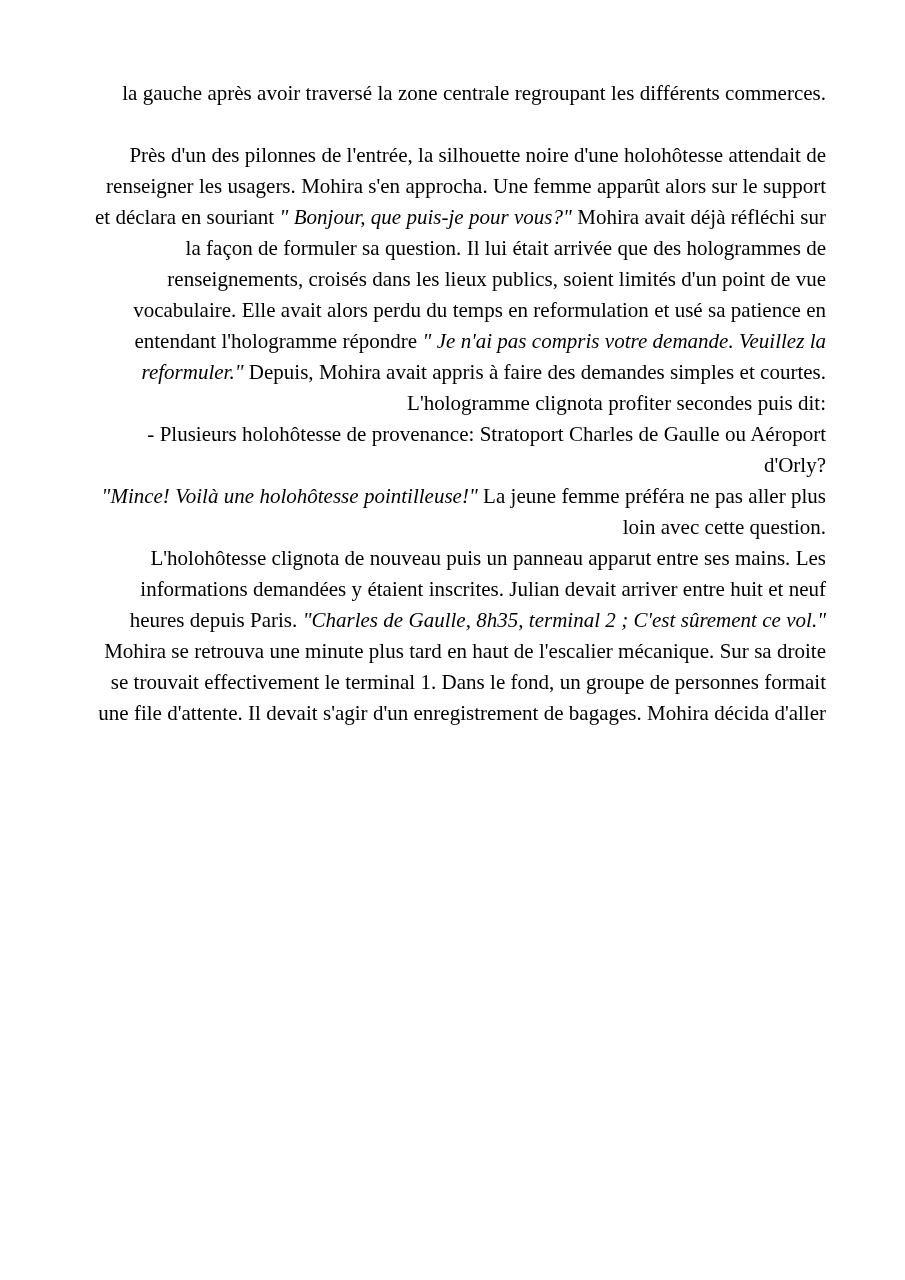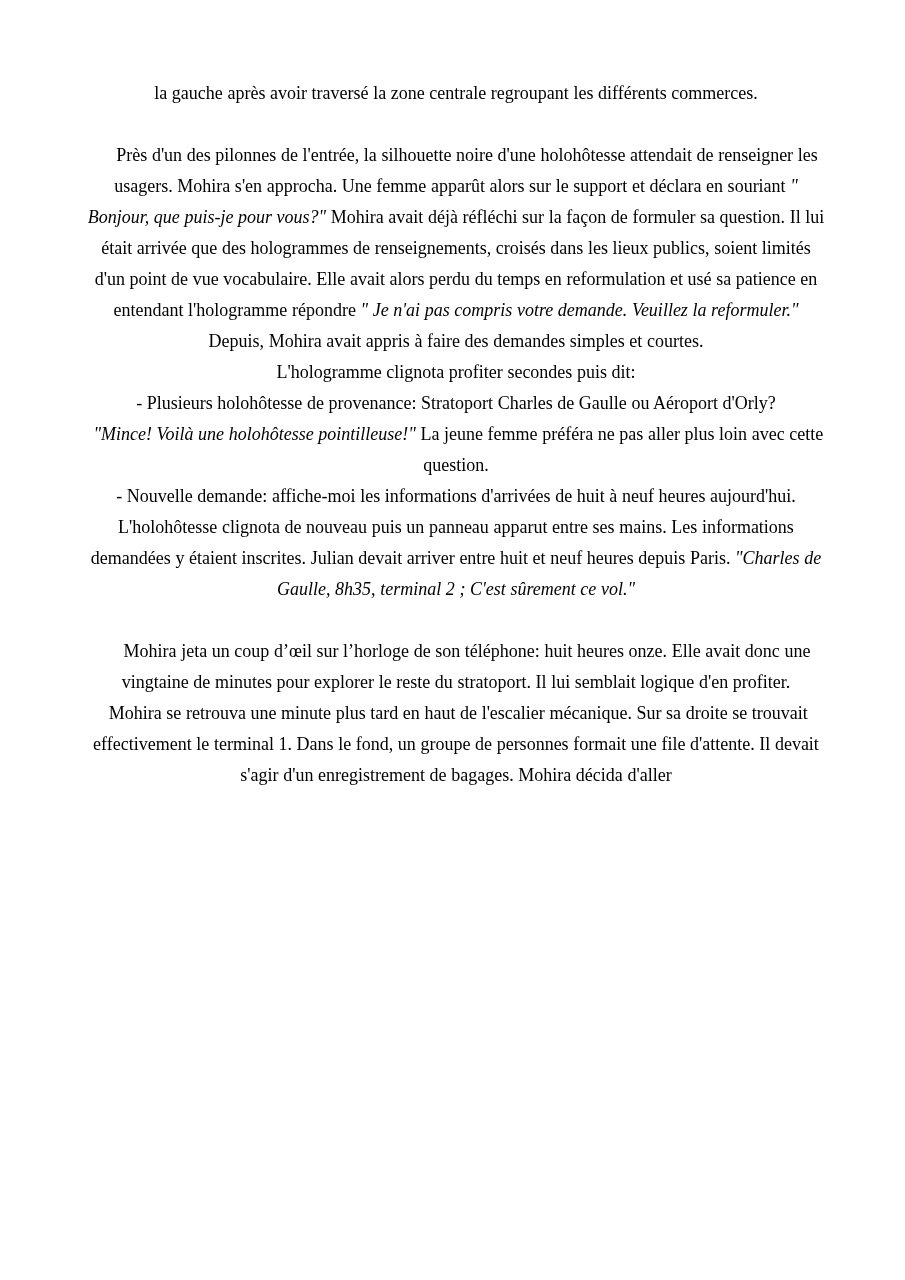--- a/index.html
+++ b/index.html
@@ -14,24 +14,24 @@
     background: #ffffff;
     overflow: hidden;
     box-sizing: border-box;
   }
   .text-body {
     position: absolute;
     left: 86px;
     top: 78px;
     width: 740px;
     font-family: "Liberation Serif", "DejaVu Serif", serif;
-    font-size: 18px;
+    font-size: 21px;
     line-height: 31px;
     color: #000000;
-    text-align: center;
+    text-align: right;
     -webkit-font-smoothing: antialiased;
   }
   .para {
     margin: 0;
     padding: 0;
     white-space: pre-wrap;
     word-spacing: 0.1px;
   }
   .para.spaced {
     margin-top: 31px;
@@ -46,18 +46,16 @@
 </head>
 <body>
 
 <div class="page" style="background: rgb(255, 255, 255);">
   <div class="text-body" id="text-body" style="color: rgb(0, 0, 0);">
       <p class="para"><span>la gauche après avoir traversé la zone centrale regroupant les différents commerces.</span></p>
       <p class="para spaced indent"><span>Près d'un des pilonnes de l'entrée, la silhouette noire d'une holohôtesse attendait de renseigner les usagers. Mohira s'en approcha. Une femme apparût alors sur le support et déclara en souriant </span><em class="q">" Bonjour, que puis-je pour vous?"</em><span> Mohira avait déjà réfléchi sur la façon de formuler sa question. Il lui était arrivée que des hologrammes de renseignements, croisés dans les lieux publics, soient limités d'un point de vue vocabulaire. Elle avait alors perdu du temps en reformulation et usé sa patience en entendant l'hologramme répondre </span><em class="q">" Je n'ai pas compris votre demande. Veuillez la reformuler."</em><span> Depuis, Mohira avait appris à faire des demandes simples et courtes.</span></p>
       <p class="para"><span>L'hologramme clignota profiter secondes puis dit:</span></p>
       <p class="para"><span>- Plusieurs holohôtesse de provenance: Stratoport Charles de Gaulle ou Aéroport d'Orly?</span></p>
       <p class="para"><em class="q"> "Mince! Voilà une holohôtesse pointilleuse!"</em><span> La jeune femme préféra ne pas aller plus loin avec cette question.</span></p>
-      <p class="para"><span>- Nouvelle demande: affiche-moi les informations d'arrivées de huit à neuf heures aujourd'hui.</span></p>
       <p class="para"><span>L'holohôtesse clignota de nouveau puis un panneau apparut entre ses mains. Les informations demandées y étaient inscrites. Julian devait arriver entre huit et neuf heures depuis Paris. </span><em class="q">"Charles de Gaulle, 8h35, terminal 2 ; C'est sûrement ce vol."</em></p>
-      <p class="para spaced indent"><span>Mohira jeta un coup d’œil sur l’horloge de son téléphone: huit heures onze. Elle avait donc une vingtaine de minutes pour explorer le reste du stratoport. Il lui semblait logique d'en profiter.</span></p>
       <p class="para"><span> Mohira se retrouva une minute plus tard en haut de l'escalier mécanique. Sur sa droite se trouvait effectivement le terminal 1. Dans le fond, un groupe de personnes formait une file d'attente. Il devait s'agir d'un enregistrement de bagages. Mohira décida d'aller</span></p>
     </div>
 </div>
 
 </body></html>

